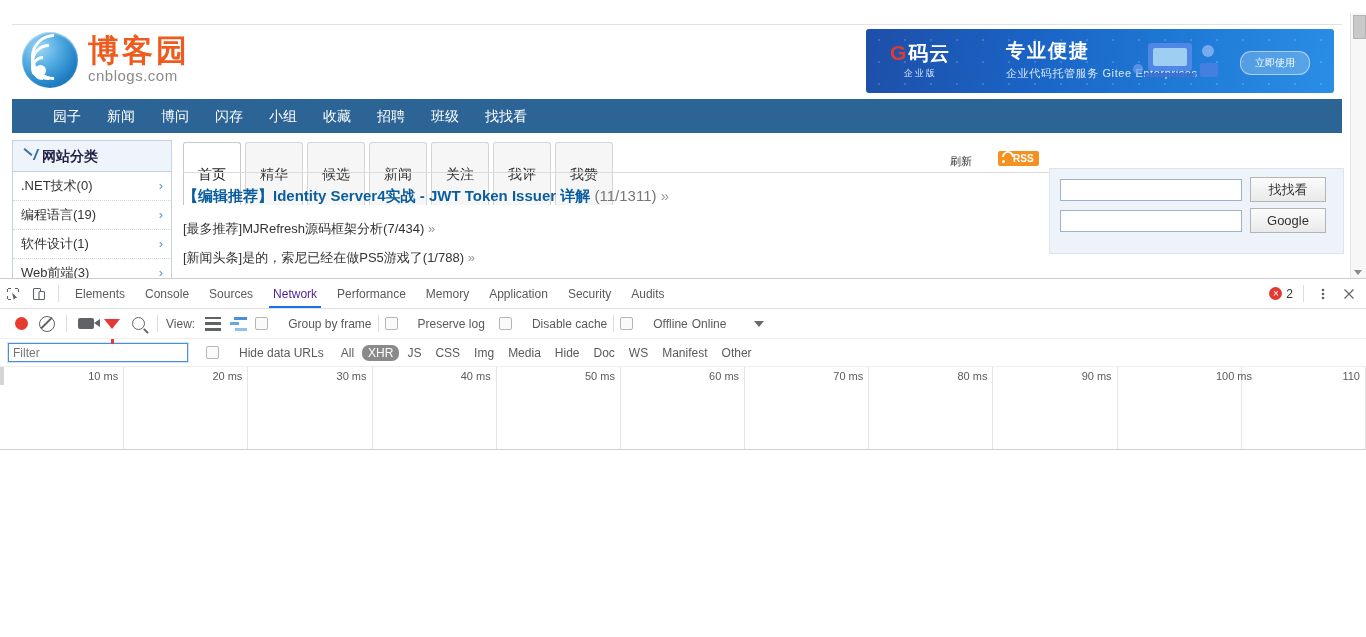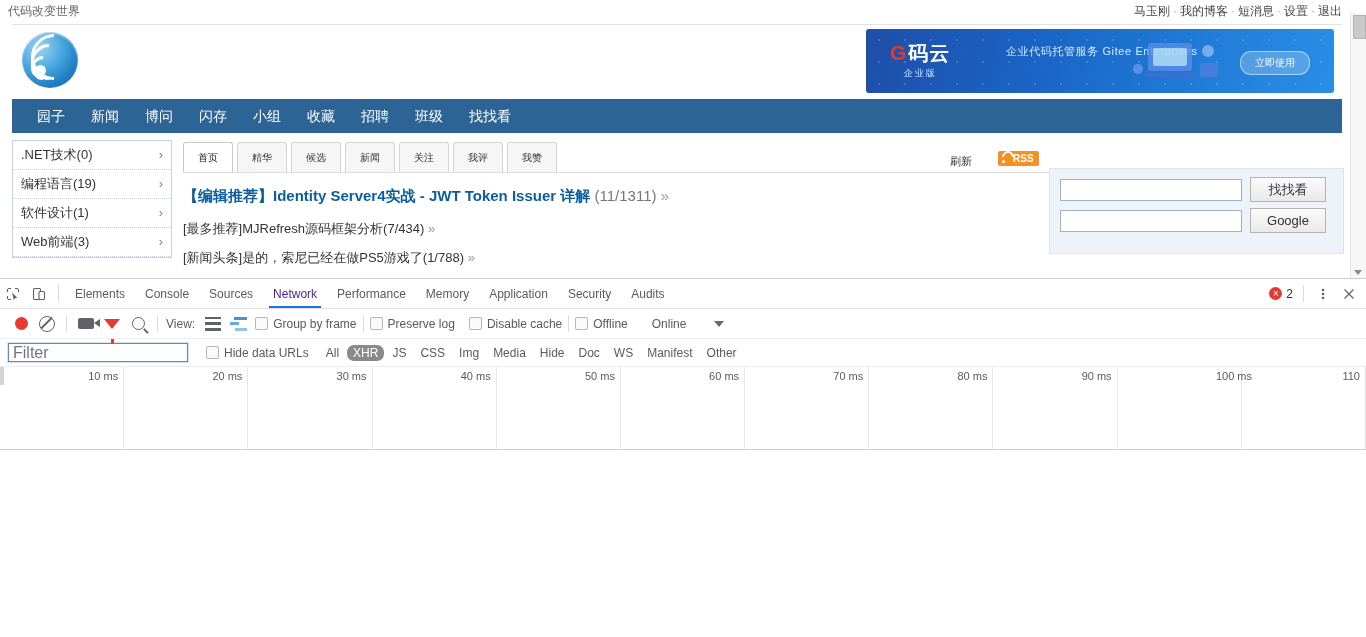--- a/index.html
+++ b/index.html
@@ -44,38 +44,38 @@
   .banner .gy-sub{font-size:9px;color:#cfe4ff;text-align:center;margin-top:4px;letter-spacing:2px;}
   .banner .txt{position:absolute;left:140px;top:11px;}
   .banner .t1{font-size:19px;font-weight:bold;color:#fff;letter-spacing:2px;line-height:22px;}
   .banner .t2{font-size:11px;color:#d9e9ff;letter-spacing:.6px;margin-top:4px;}
   .banner .btn{position:absolute;right:24px;top:22px;padding:4px 14px;border-radius:11px;
     background:rgba(255,255,255,.22);border:1px solid rgba(255,255,255,.5);color:#fff;font-size:10px;}
   .banner .art{position:absolute;right:100px;top:6px;width:110px;height:54px;opacity:.92;}
 
   
   .nav{position:absolute;left:12px;top:99px;width:1330px;height:34px;background:#2c6496;}
-  .nav ul{list-style:none;margin:0;padding:0 0 0 12px;display:flex;height:34px;align-items:center;}
+  .nav ul{list-style:none;margin:0;padding:0 0 0 28px;display:flex;height:34px;align-items:center;}
   .nav li{color:#fff;font-size:14px;padding:0 13px;line-height:34px;cursor:pointer;}
 
   
   .content{position:absolute;left:12px;top:140px;width:1342px;}
   .sidebar{position:absolute;left:0;top:0;width:158px;border:1px solid #c3d3e3;background:#fff;}
   .sb-head{height:30px;line-height:30px;background:#eef4fa;border-bottom:1px solid #c3d3e3;padding-left:8px;
     font-size:14px;font-weight:bold;color:#224;display:flex;align-items:center;}
   .sb-head .ico{display:inline-block;width:16px;height:14px;margin-right:5px;position:relative;}
   .sb-head .ico:before{content:"";position:absolute;left:1px;top:0;width:13px;height:11px;border-right:2px solid #3a6ea5;transform:skewX(-22deg);}
   .sb-head .ico:after{content:"";position:absolute;left:2px;top:2px;width:10px;border-top:2px solid #3a6ea5;transform:rotate(40deg);}
   .sb-item{height:28px;line-height:28px;border-bottom:1px dotted #c9d6e4;padding:0 8px;font-size:13px;color:#333;
     display:flex;justify-content:space-between;align-items:center;cursor:pointer;}
   .sb-item .chev{color:#5a8fc4;font-size:13px;}
 
   .tabs{position:absolute;left:171px;top:2px;display:flex;}
-  .tab{height:30px;line-height:30px;padding:0 14px;border:1px solid #d5d5d5;border-bottom:none;background:#f6f6f6;
-    font-size:10px;color:#333;margin-right:4px;border-radius:3px 3px 0 0;cursor:pointer;}
+  .tab{height:30px;line-height:30px;padding:16px 14px;border:1px solid #d5d5d5;border-bottom:none;background:#f6f6f6;
+    font-size:14px;color:#333;margin-right:4px;border-radius:3px 3px 0 0;cursor:pointer;}
   .tab.active{background:#fff;color:#222;border-color:#c8c8c8;font-weight:normal;}
   .tabs-underline{position:absolute;left:171px;top:32px;width:1018px;height:1px;background:#dcdcdc;}
 
   .refresh{position:absolute;left:938px;top:14px;font-size:11px;color:#333;}
   .rss{position:absolute;left:986px;top:11px;height:15px;padding:0 5px 0 4px;background:#f59120;border-radius:2px;
     color:#fff;font-size:10px;font-weight:bold;line-height:15px;display:flex;align-items:center;}
   .rss .rico{display:inline-block;width:9px;height:9px;margin-right:2px;position:relative;}
   .rss .rico:before{content:"";position:absolute;left:0;bottom:0;width:3px;height:3px;border-radius:50%;background:#fff;}
   .rss .rico:after{content:"";position:absolute;left:0;bottom:0;width:8px;height:8px;border:2px solid #fff;border-radius:50%;
     border-right-color:transparent;border-bottom-color:transparent;transform:rotate(45deg);}
@@ -129,72 +129,71 @@
   .viewbtn i{display:block;height:2.5px;background:#5f6368;}
   .viewbtn i:nth-child(1){width:16px;}
   .viewbtn i:nth-child(2){width:16px;}
   .viewbtn i:nth-child(3){width:16px;}
   .wfbtn{width:17px;height:14px;display:flex;flex-direction:column;justify-content:space-between;cursor:pointer;}
   .wfbtn i{display:block;height:3px;background:#6aa9e0;}
   .wfbtn i:nth-child(1){width:13px;margin-left:4px;background:#4a90d9;}
   .wfbtn i:nth-child(2){width:9px;margin-left:0;background:#6aa9e0;}
   .wfbtn i:nth-child(3){width:12px;margin-left:5px;background:#8fc3ea;}
   .cbox{width:11px;height:11px;border:1px solid #b6b6b6;background:#fafafa;border-radius:2px;display:inline-block;vertical-align:-1px;cursor:pointer;}
-  .cklabel{display:flex;align-items:center;gap:5px;cursor:pointer;white-space:nowrap;text-align:right;}
+  .cklabel{display:flex;align-items:center;gap:20px;cursor:pointer;white-space:nowrap;text-align:right;}
   .caret{width:0;height:0;border-left:5px solid transparent;border-right:5px solid transparent;border-top:6px solid #6b6b6b;cursor:pointer;}
 
   .dt-filterbar{height:27px;border-bottom:1px solid #eee;display:flex;align-items:center;padding:0 8px;font-size:12px;color:#5a5a5a;}
   .filterinput{width:180px;height:19px;border:1px solid #4a90d9;box-shadow:0 0 0 1px rgba(74,144,217,.25);
-    font-size:16px;padding:0 4px;color:#999;outline:none;font-family:inherit;box-sizing:border-box;background:#fff;}
+    font-size:12px;padding:0 4px;color:#999;outline:none;font-family:inherit;box-sizing:border-box;background:#fff;}
   .ftype{padding:1px 6px;border-radius:7px;cursor:pointer;color:#5a5a5a;margin:0 1px;}
   .ftype.active{background:#8a8a8a;color:#fff;}
 
   .dt-timeline{position:relative;height:82px;border-bottom:1px solid #d0d0d0;background:#fff;}
   .tl-grid{position:absolute;left:0;top:0;right:0;bottom:0;}
   .tl-tick{position:absolute;top:0;bottom:0;border-right:1px solid #e6e6e6;}
   .tl-lbl{position:absolute;top:3px;font-size:11px;color:#5a5a5a;white-space:nowrap;}
   .tl-leftedge{position:absolute;left:0;top:0;width:4px;height:18px;background:#d5d5d5;}
 
   .dt-empty{position:absolute;left:0;top:196px;right:0;text-align:center;color:#5f6368;}
   .dt-empty .l1{font-size:14px;margin-bottom:15px;}
   .dt-empty .l2{font-size:14px;}
   .dt-empty b{font-weight:bold;color:#333;}
 </style>
 </head>
 <body>
 
 <div class="page">
 
-  <div class="topbar">
-    <div class="slogan">代码改变世界</div>
-    <div class="userlinks">
-      <a>马玉刚</a><span class="sep">·</span><a>我的博客</a><span class="sep">·</span><a>短消息</a><span class="sep">·</span><a>设置</a><span class="sep">·</span><a>退出</a>
-    </div>
-  </div>
 
   <div class="headerzone">
     <div class="logo">
       <div class="logo-icon">
         <span class="dot"></span>
         <span class="arc a1"></span>
         <span class="arc a2"></span>
         <span class="arc a3"></span>
+      </div>
+      <div class="logo-text">
+        <div class="logo-cn">博客园</div>
+        <div class="logo-en">cnblogs.com</div>
       </div>
     </div>
 
     <div class="banner">
       <div class="dots"></div>
       <div class="gy">
         <div class="gy-main">
           <span class="gy-g">G</span>
           <span class="gy-t">码云</span>
         </div>
         <div class="gy-sub">企业版</div>
       </div>
       <div class="txt">
+        <div class="t1">专业便捷</div>
         <div class="t2">企业代码托管服务 Gitee Enterprises</div>
       </div>
       <svg class="art" viewBox="0 0 110 54">
         <rect x="24" y="8" width="44" height="28" rx="3" fill="#5b8ae8" opacity=".9"></rect>
         <rect x="29" y="13" width="34" height="18" rx="2" fill="#a9d7f5"></rect>
         <rect x="20" y="38" width="52" height="4" rx="2" fill="#3f6fd0"></rect>
         <circle cx="84" cy="16" r="6" fill="#8fb7f2" opacity=".85"></circle>
         <rect x="76" y="28" width="18" height="14" rx="2" fill="#4f7fe0" opacity=".85"></rect>
         <circle cx="14" cy="34" r="5" fill="#6e9bee" opacity=".8"></circle>
       </svg>
@@ -212,20 +211,24 @@
       <li>收藏</li>
       <li>招聘</li>
       <li>班级</li>
       <li>找找看</li>
     </ul>
   </div>
 
   <div class="content">
 
     <div class="sidebar">
+      <div class="sb-head">
+        <span class="ico"></span>
+        <span>网站分类</span>
+      </div>
       <div class="sb-item">
         <span>.NET技术(0)</span>
         <span class="chev">›</span>
       </div>
       <div class="sb-item">
         <span>编程语言(19)</span>
         <span class="chev">›</span>
       </div>
       <div class="sb-item">
         <span>软件设计(1)</span>
@@ -384,21 +387,21 @@
     </label>
     <label class="cklabel" style="margin-left:14px;">
       <span class="cbox"></span>
       <span>Disable cache</span>
     </label>
     <div class="dt-sep"></div>
     <label class="cklabel">
       <span class="cbox"></span>
       <span>Offline</span>
     </label>
-    <span style="margin-left:24px;">Online</span>
+    <span style="margin-left:4px;">Online</span>
     <div class="caret" style="margin-left:28px;"></div>
   </div>
 
   <div class="dt-filterbar">
     <input class="filterinput" type="text" placeholder="Filter" style="">
     <label class="cklabel" style="margin-left:18px;">
       <span class="cbox"></span>
       <span>Hide data URLs</span>
     </label>
     <span style="margin-left:10px;display:flex;align-items:center;">

